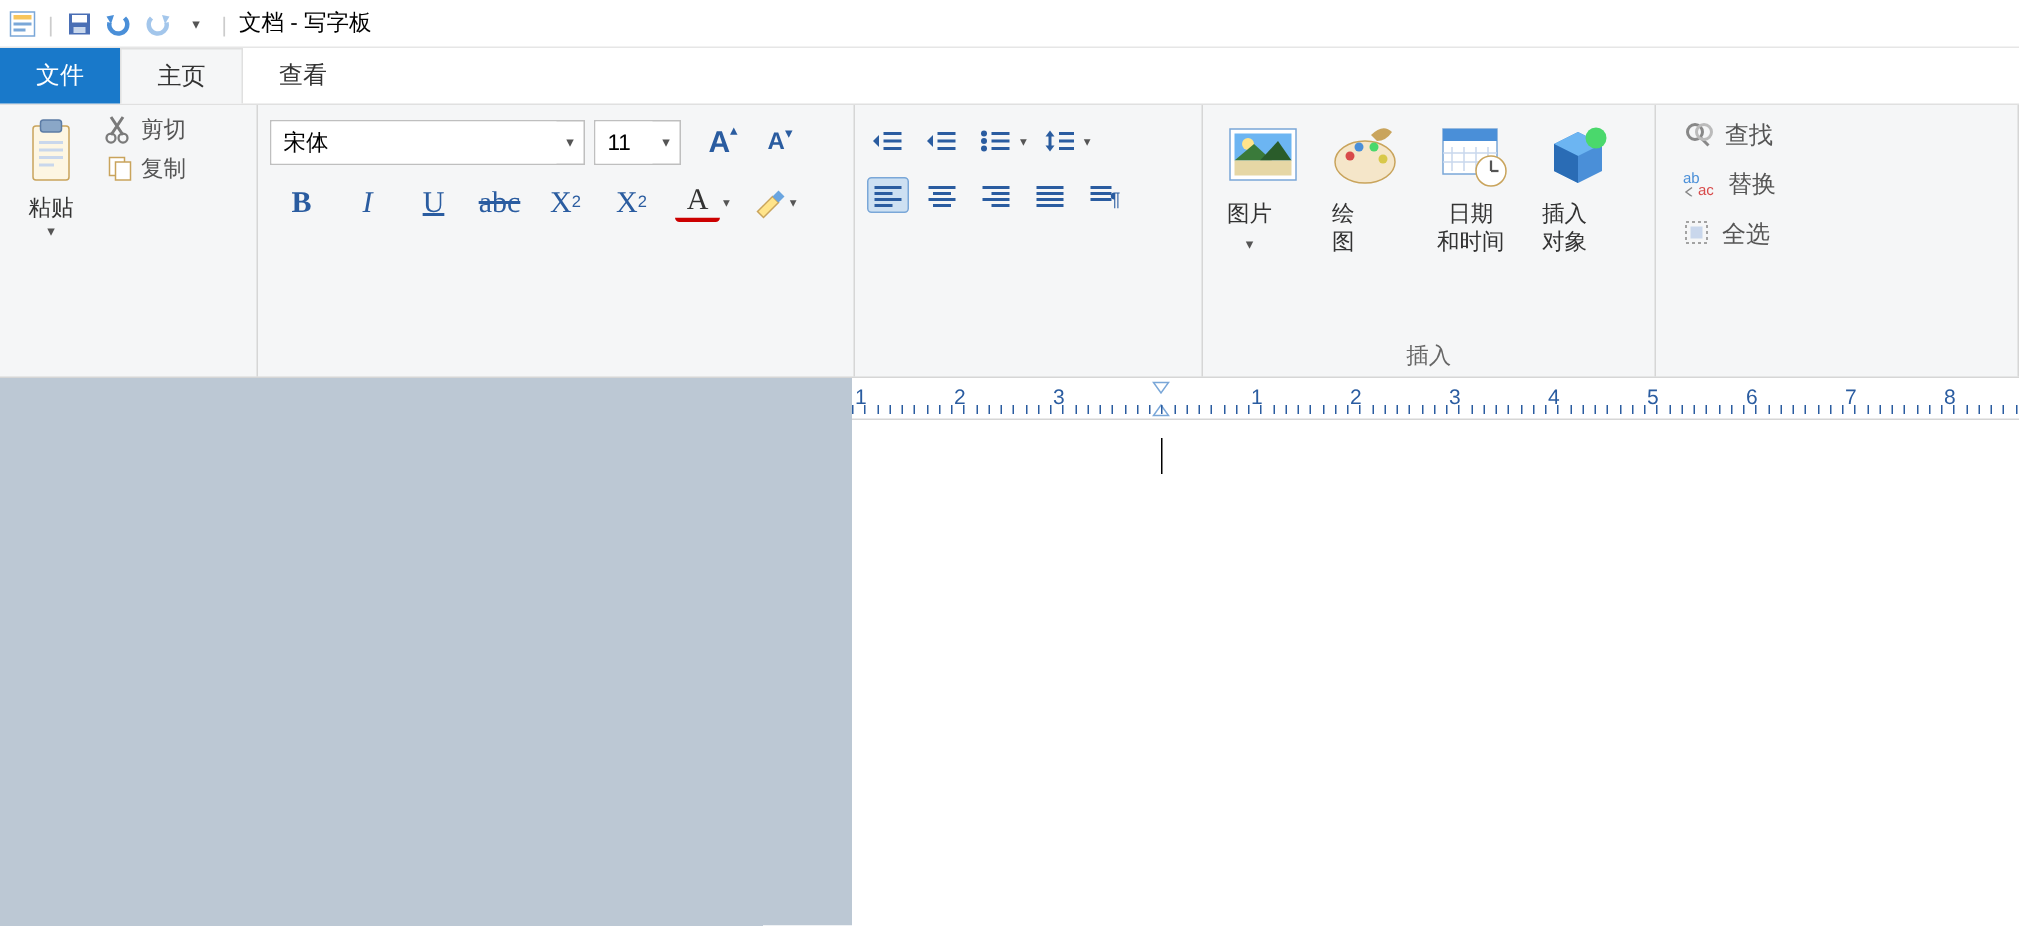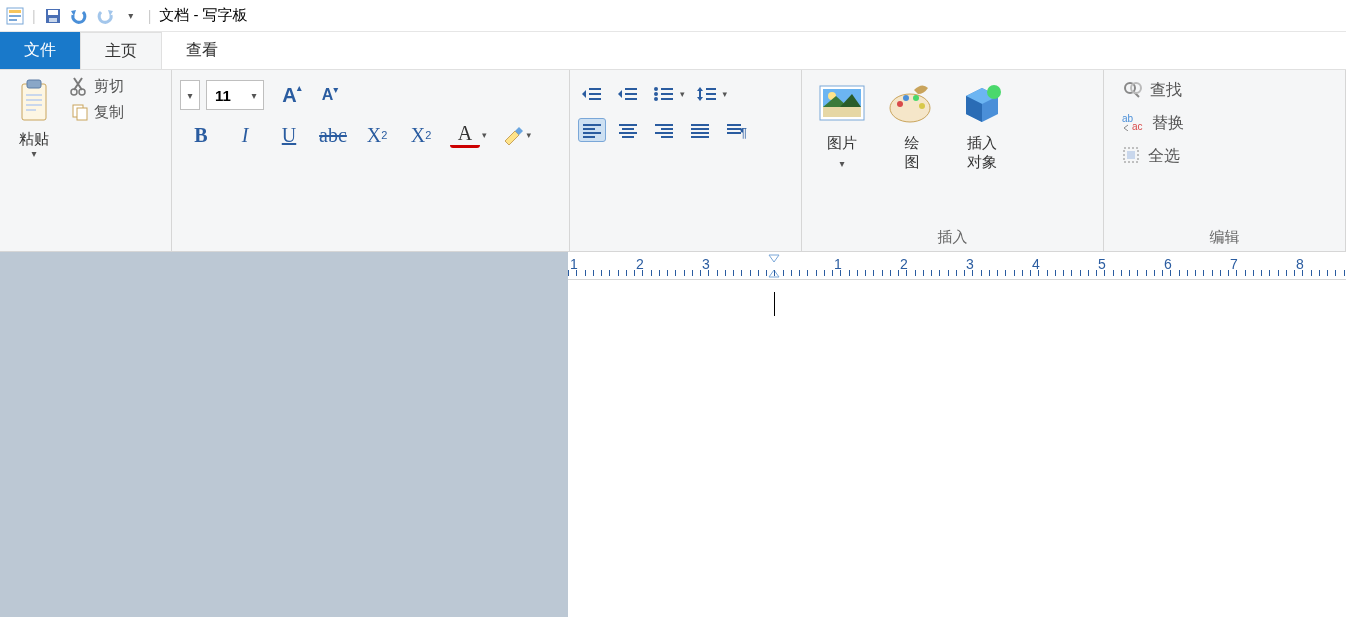--- a/index.html
+++ b/index.html
@@ -30,37 +30,37 @@
 .big-btn .lbl { font-size: 15px; margin-top: 4px; text-align: center; line-height: 1.2; }
 .small-btn { display: flex; align-items: center; gap: 4px; font-size: 15px; color: #555; padding: 2px 4px; cursor: pointer; border-radius: 3px; }
 .dd-arrow { font-size: 10px; color: #555; }
 
 
 .font-row1 { display: flex; gap: 6px; align-items: center; margin-bottom: 10px; }
 .font-combo { display: flex; align-items: center; border: 1px solid #bfbfbf; background: #fff; height: 30px; }
 .font-combo input { border: none; outline: none; padding: 0 8px; font-size: 15px; height: 100%; }
 .font-combo .combo-arrow { width: 18px; text-align: center; cursor: pointer; color: #555; font-size: 10px; }
 .font-name input { width: 190px; }
-.font-size input { width: 38px; font-weight: bold; }
+.font-size input { width: 38px; }
 .grow-shrink { display: flex; gap: 10px; margin-left: 8px; }
 .icon-btn { width: 28px; height: 28px; display: flex; align-items: center; justify-content: center; cursor: pointer; border-radius: 3px; color: #2a5ca0; }
 .font-row2 { display: flex; gap: 14px; align-items: center; padding-left: 6px; }
 .fmt-btn { width: 30px; height: 30px; display: flex; align-items: center; justify-content: center; cursor: pointer; border-radius: 3px; font-family: "Times New Roman", serif; font-size: 20px; color: #2a5ca0; }
 .split { display: flex; align-items: center; gap: 2px; }
 .split .dd-arrow { font-size: 9px; cursor: pointer; }
 
 
 .para-col { display: flex; flex-direction: column; gap: 12px; }
 .para-row { display: flex; gap: 8px; align-items: center; }
 .para-btn { width: 28px; height: 24px; display: flex; align-items: center; justify-content: center; cursor: pointer; border-radius: 3px; color: #2a5ca0; }
 .para-btn.selected { background: #cde0f2; border: 1px solid #7aa7d8; }
 
 
 .insert-body { display: flex; gap: 18px; padding: 4px 6px 0 6px; }
-.insert-item { display: flex; flex-direction: column; align-items: center; cursor: pointer; border-radius: 3px; padding: 2px; }
+.insert-item { display: flex; flex-direction: column; align-items: flex-start; cursor: pointer; border-radius: 3px; padding: 2px; }
 .insert-item .lbl { font-size: 15px; text-align: center; line-height: 1.25; margin-top: 6px; }
 .insert-icon { width: 48px; height: 48px; }
 
 
 .edit-body { display: flex; flex-direction: column; gap: 8px; padding: 2px 4px; }
 .edit-btn { display: flex; align-items: flex-start; gap: 8px; font-size: 16px; color: #555; cursor: pointer; padding: 2px 6px; border-radius: 3px; }
 
 
 .workspace { height: calc(617px - 32px - 38px - 182px); display: flex; }
 .gutter { width: 568px; background: #bcc8d4; }
@@ -151,20 +151,21 @@
           <span>复制</span>
         </div>
       </div>
     </div>
   </div>
 
   <div class="group" style="width:398px">
     <div class="group-body" style="flex-direction:column; padding-top:6px;">
       <div class="font-row1">
         <div class="font-combo font-name">
+          <input value="宋体" style="">
           <span class="combo-arrow">▾</span>
         </div>
         <div class="font-combo font-size">
           <input value="11" style="">
           <span class="combo-arrow">▾</span>
         </div>
         <div class="grow-shrink">
           <span class="icon-btn" style="font-family:serif;">
             <span style="font-size:20px;font-weight:bold;">A</span>
               <span style="font-size:10px;position:relative;top:-8px;">▴</span>
@@ -310,20 +311,37 @@
             <circle cx="18" cy="18" r="3" fill="#4a8fd8"></circle>
             <circle cx="28" cy="18" r="3" fill="#4ad86c"></circle>
             <circle cx="34" cy="26" r="3" fill="#d8c84a"></circle>
             <path d="M26 10 Q34 2 40 8 Q36 14 30 14 Z" fill="#c9a45c"></path>
           </svg>
         <span class="lbl" style="white-space:pre;">绘
 图</span>
       </div>
       <div class="insert-item">
         <svg class="insert-icon">
+            <rect x="4" y="6" width="36" height="30" fill="#fff" stroke="#7aa7d8"></rect>
+            <rect x="4" y="6" width="36" height="8" fill="#4a8fd8"></rect>
+            <line x1="10" y1="18" x2="10" y2="34" stroke="#c9d7ec"></line>
+            <line x1="18" y1="18" x2="18" y2="34" stroke="#c9d7ec"></line>
+            <line x1="26" y1="18" x2="26" y2="34" stroke="#c9d7ec"></line>
+            <line x1="34" y1="18" x2="34" y2="34" stroke="#c9d7ec"></line>
+            <line x1="4" y1="22" x2="40" y2="22" stroke="#c9d7ec"></line>
+            <line x1="4" y1="28" x2="40" y2="28" stroke="#c9d7ec"></line>
+            <circle cx="36" cy="34" r="10" fill="#fff" stroke="#c9a45c"></circle>
+            <line x1="36" y1="34" x2="36" y2="27" stroke="#555" stroke-width="1.5"></line>
+            <line x1="36" y1="34" x2="41" y2="34" stroke="#555" stroke-width="1.5"></line>
+          </svg>
+        <span class="lbl" style="white-space:pre;">日期
+和时间</span>
+      </div>
+      <div class="insert-item">
+        <svg class="insert-icon">
             <path d="M24 8 L40 16 L40 34 L24 42 L8 34 L8 16 Z" fill="#4a8fd8"></path>
             <path d="M24 8 L40 16 L24 24 L8 16 Z" fill="#6cb5f2"></path>
             <path d="M24 24 L24 42 L8 34 L8 16 Z" fill="#2a6cb5"></path>
             <circle cx="36" cy="12" r="7" fill="#4ad86c"></circle>
           </svg>
         <span class="lbl" style="white-space:pre;">插入
 对象</span>
       </div>
     </div>
     <div class="group-label">插入</div>
@@ -348,21 +366,20 @@
         <span>替换</span>
       </div>
       <div class="edit-btn">
         <svg width="18" height="18">
             <rect x="2" y="2" width="14" height="14" fill="none" stroke="#888" stroke-dasharray="2 2"></rect>
             <rect x="5" y="5" width="8" height="8" fill="#c9d7ec"></rect>
           </svg>
         <span>全选</span>
       </div>
     </div>
-    <div class="group-label">编辑</div>
   </div>
 
 </div>
 
 <div class="workspace">
   <div class="gutter"></div>
   <div class="page-area">
     <div class="ruler">
 
       <div class="indent-marker">

